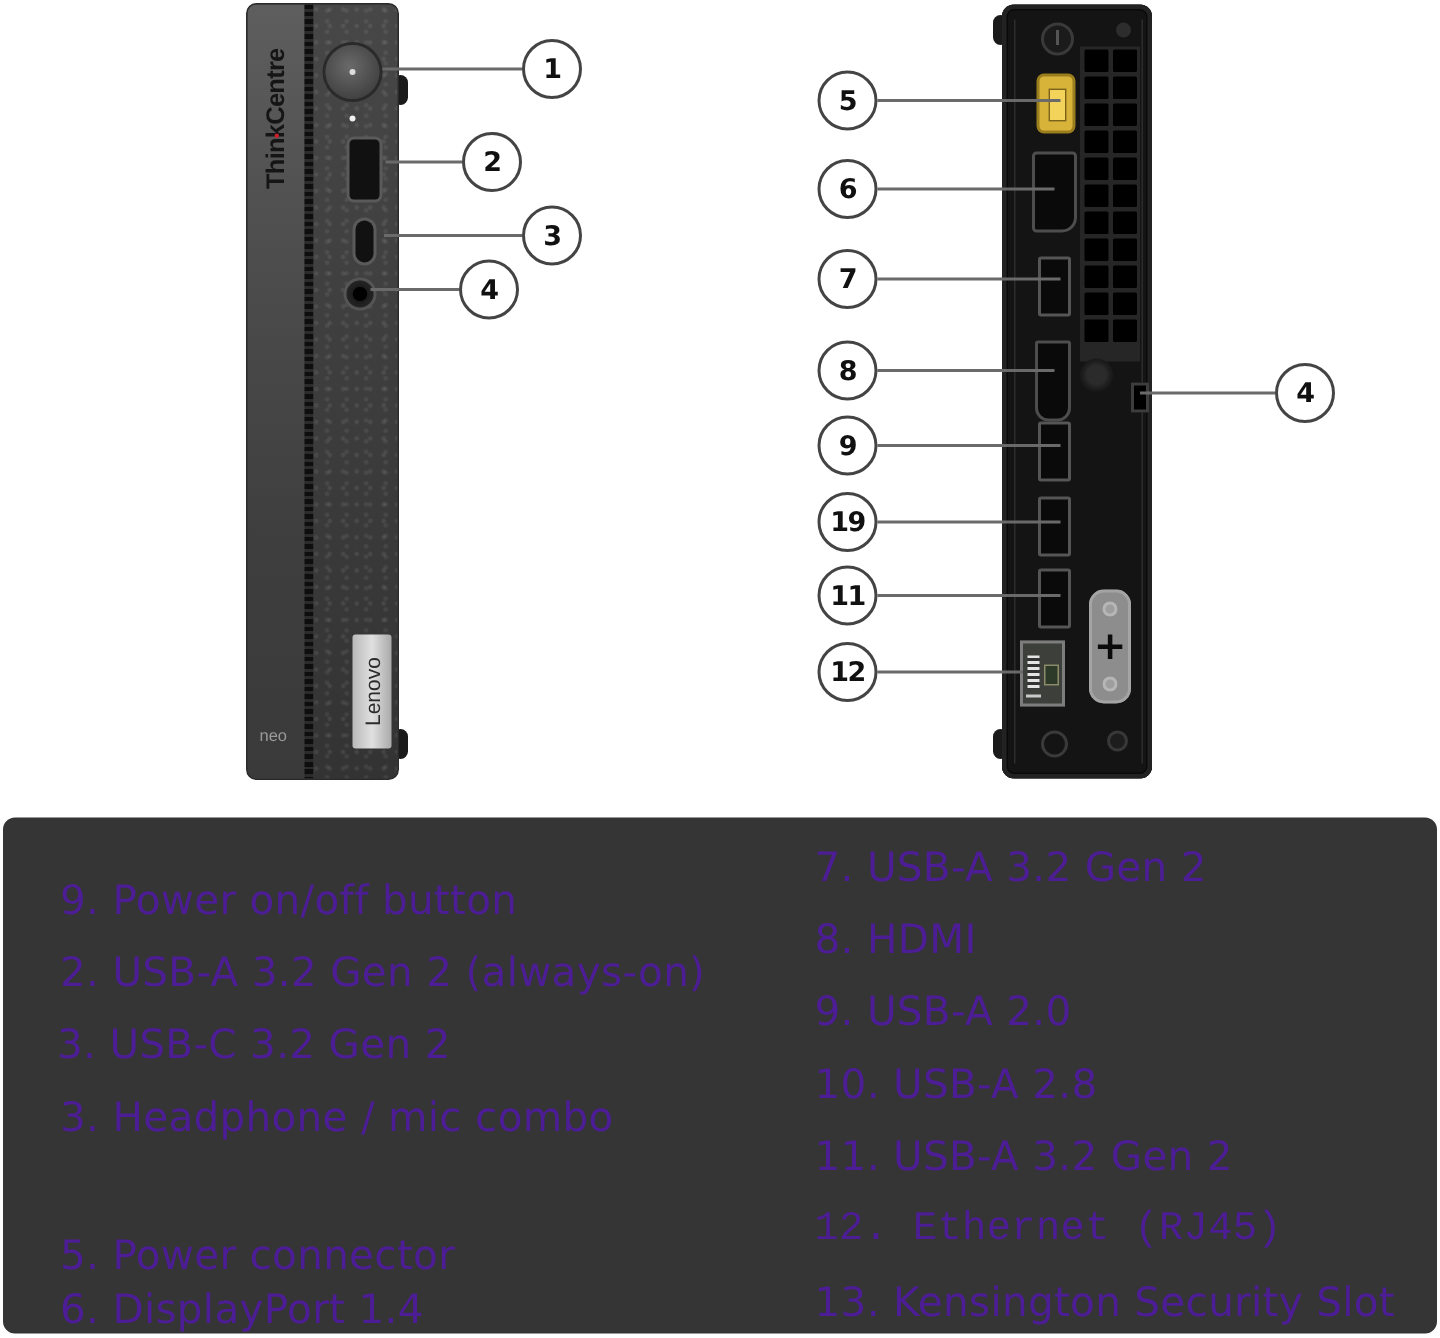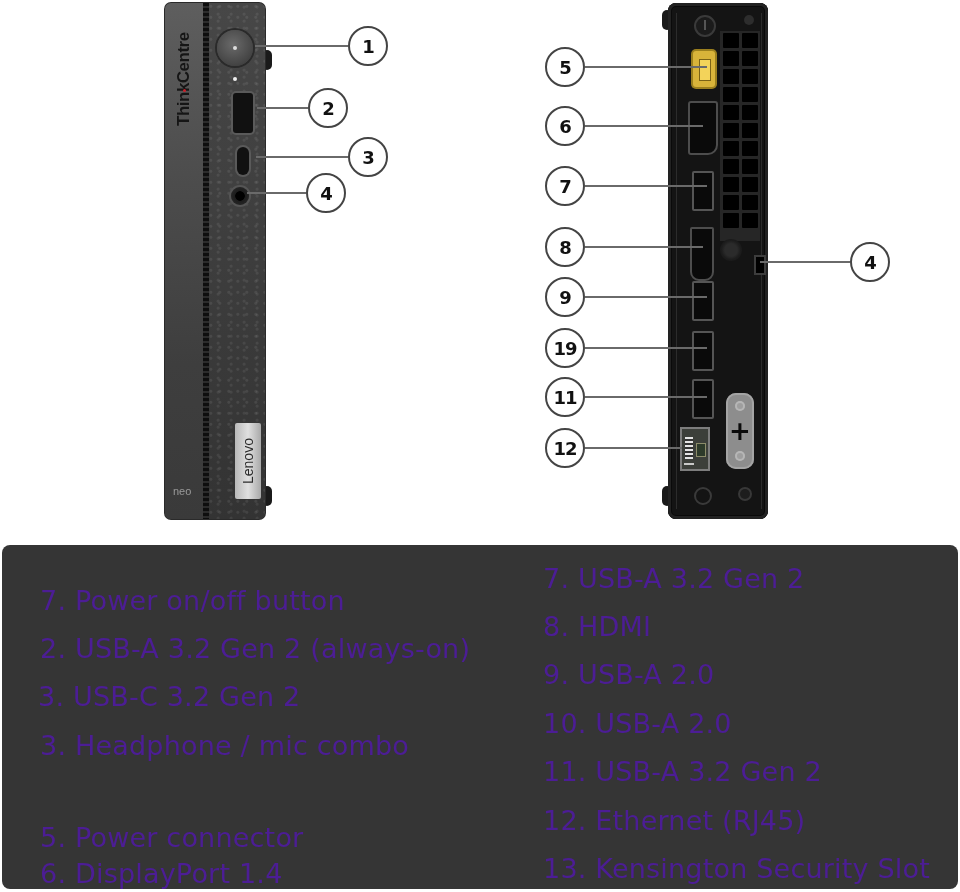--- a/index.html
+++ b/index.html
@@ -164,26 +164,26 @@
 <div class="abs callout" style="left:545px;top:166px;">7</div>
 <div class="abs callout" style="left:545px;top:227px;">8</div>
 <div class="abs callout" style="left:545px;top:277px;">9</div>
 <div class="abs callout" style="left:545px;top:328px;">19</div>
 <div class="abs callout" style="left:545px;top:377px;">11</div>
 <div class="abs callout" style="left:545px;top:428px;">12</div>
 <div class="abs callout" style="left:850px;top:242px;">4</div>
 
 <div class="abs panel"></div>
 
-<div class="abs legend-item" style="left:40px;top:585px;">7. Power on/off button</div>
+<div class="abs legend-item" style="left:40px;top:585px;">9. Power on/off button</div>
 <div class="abs legend-item" style="left:40px;top:633px;">2. USB-A 3.2 Gen 2 (always-on)</div>
 <div class="abs legend-item" style="left:38px;top:681px;">3. USB-C 3.2 Gen 2</div>
 <div class="abs legend-item" style="left:40px;top:730px;">3. Headphone / mic combo</div>
 <div class="abs legend-item" style="left:40px;top:822px;">5. Power connector</div>
 <div class="abs legend-item" style="left:40px;top:858px;">6. DisplayPort 1.4</div>
 
 <div class="abs legend-item" style="left:543px;top:563px;">7. USB-A 3.2 Gen 2</div>
 <div class="abs legend-item" style="left:543px;top:611px;">8. HDMI</div>
 <div class="abs legend-item" style="left:543px;top:659px;">9. USB-A 2.0</div>
-<div class="abs legend-item" style="left:543px;top:708px;">10. USB-A 2.0</div>
+<div class="abs legend-item" style="left:543px;top:708px;">10. USB-A 2.8</div>
 <div class="abs legend-item" style="left:543px;top:756px;">11. USB-A 3.2 Gen 2</div>
-<div class="abs legend-item" style="left:543px;top:805px;">12. Ethernet (RJ45)</div>
+<div class="abs legend-item" style="left:543px;top:805px;font-family:Liberation Mono, monospace;">12. Ethernet (RJ45)</div>
 <div class="abs legend-item" style="left:543px;top:853px;">13. Kensington Security Slot</div>
 
 </body></html>

